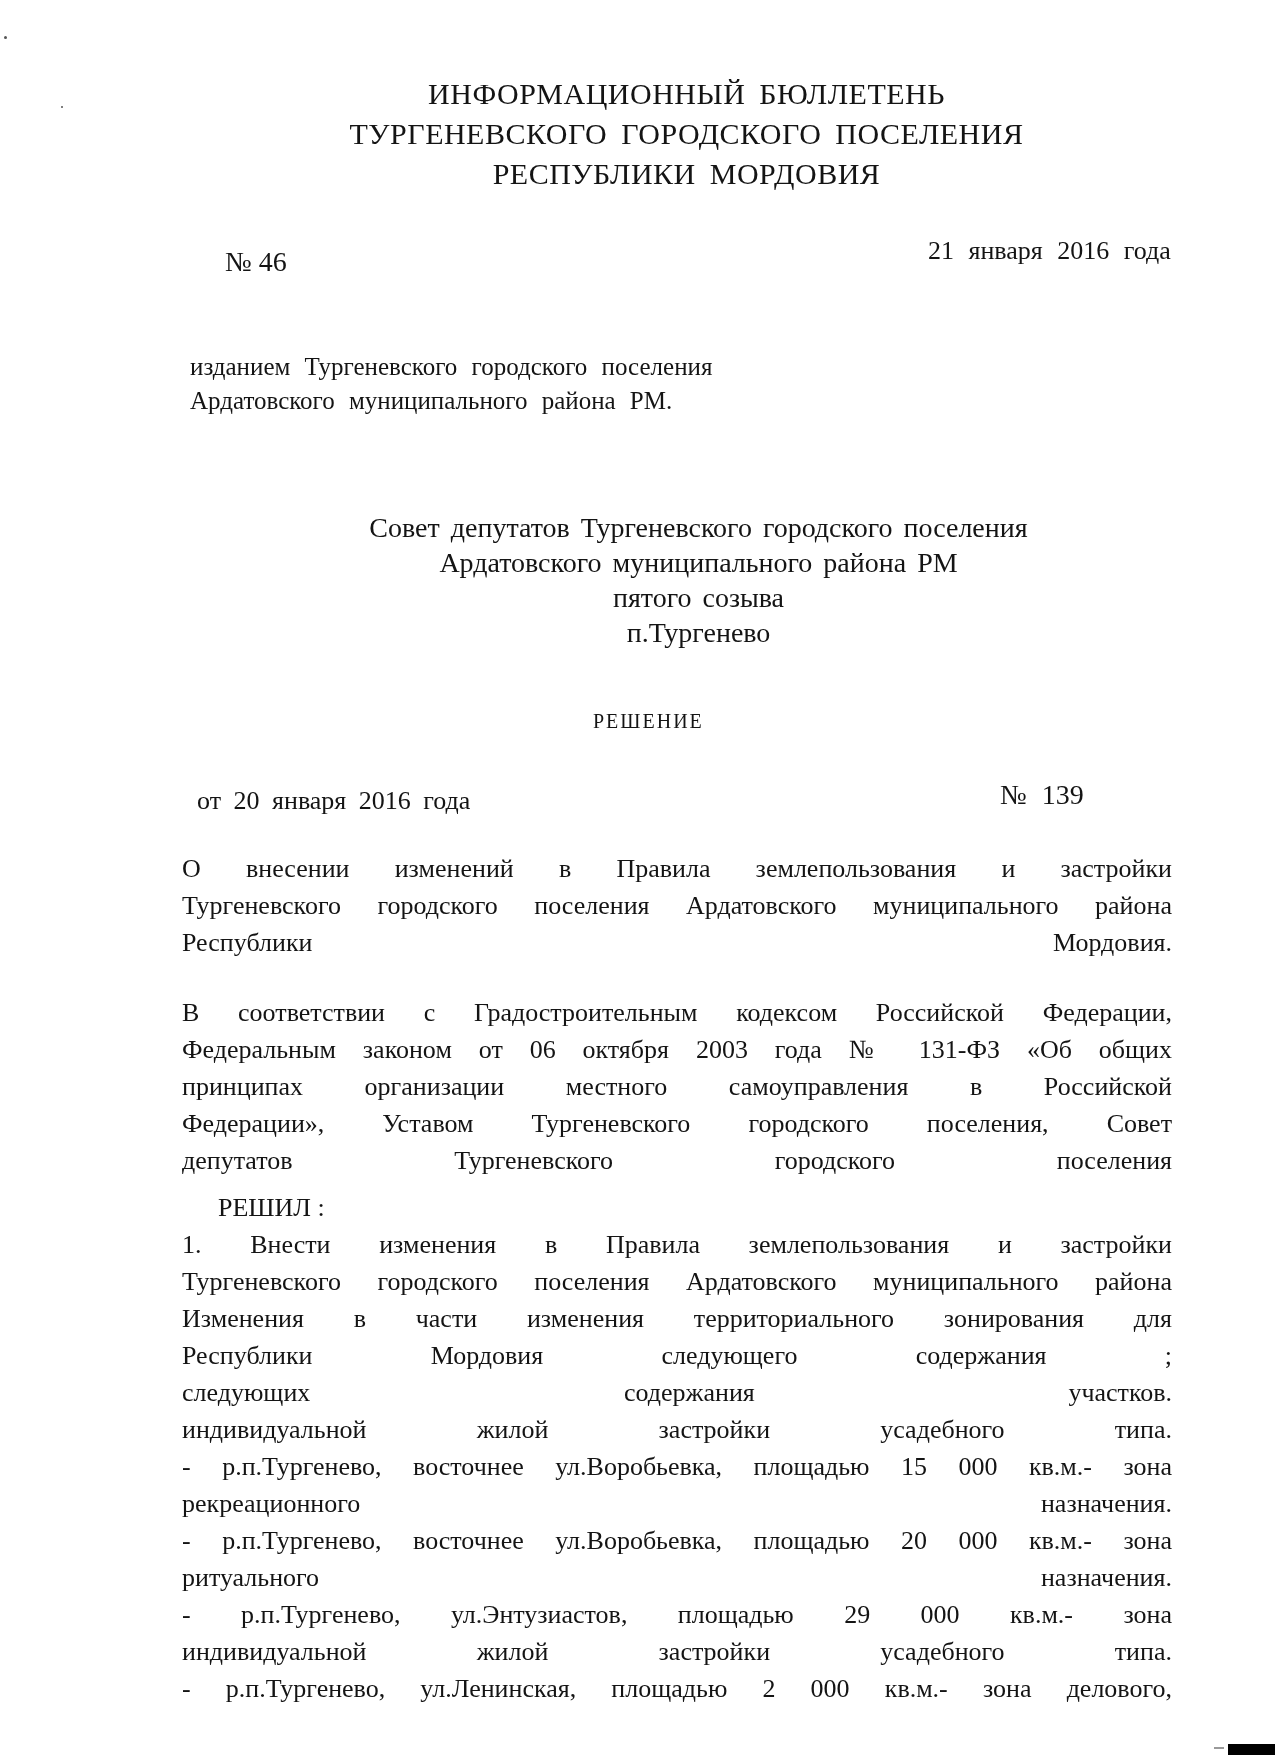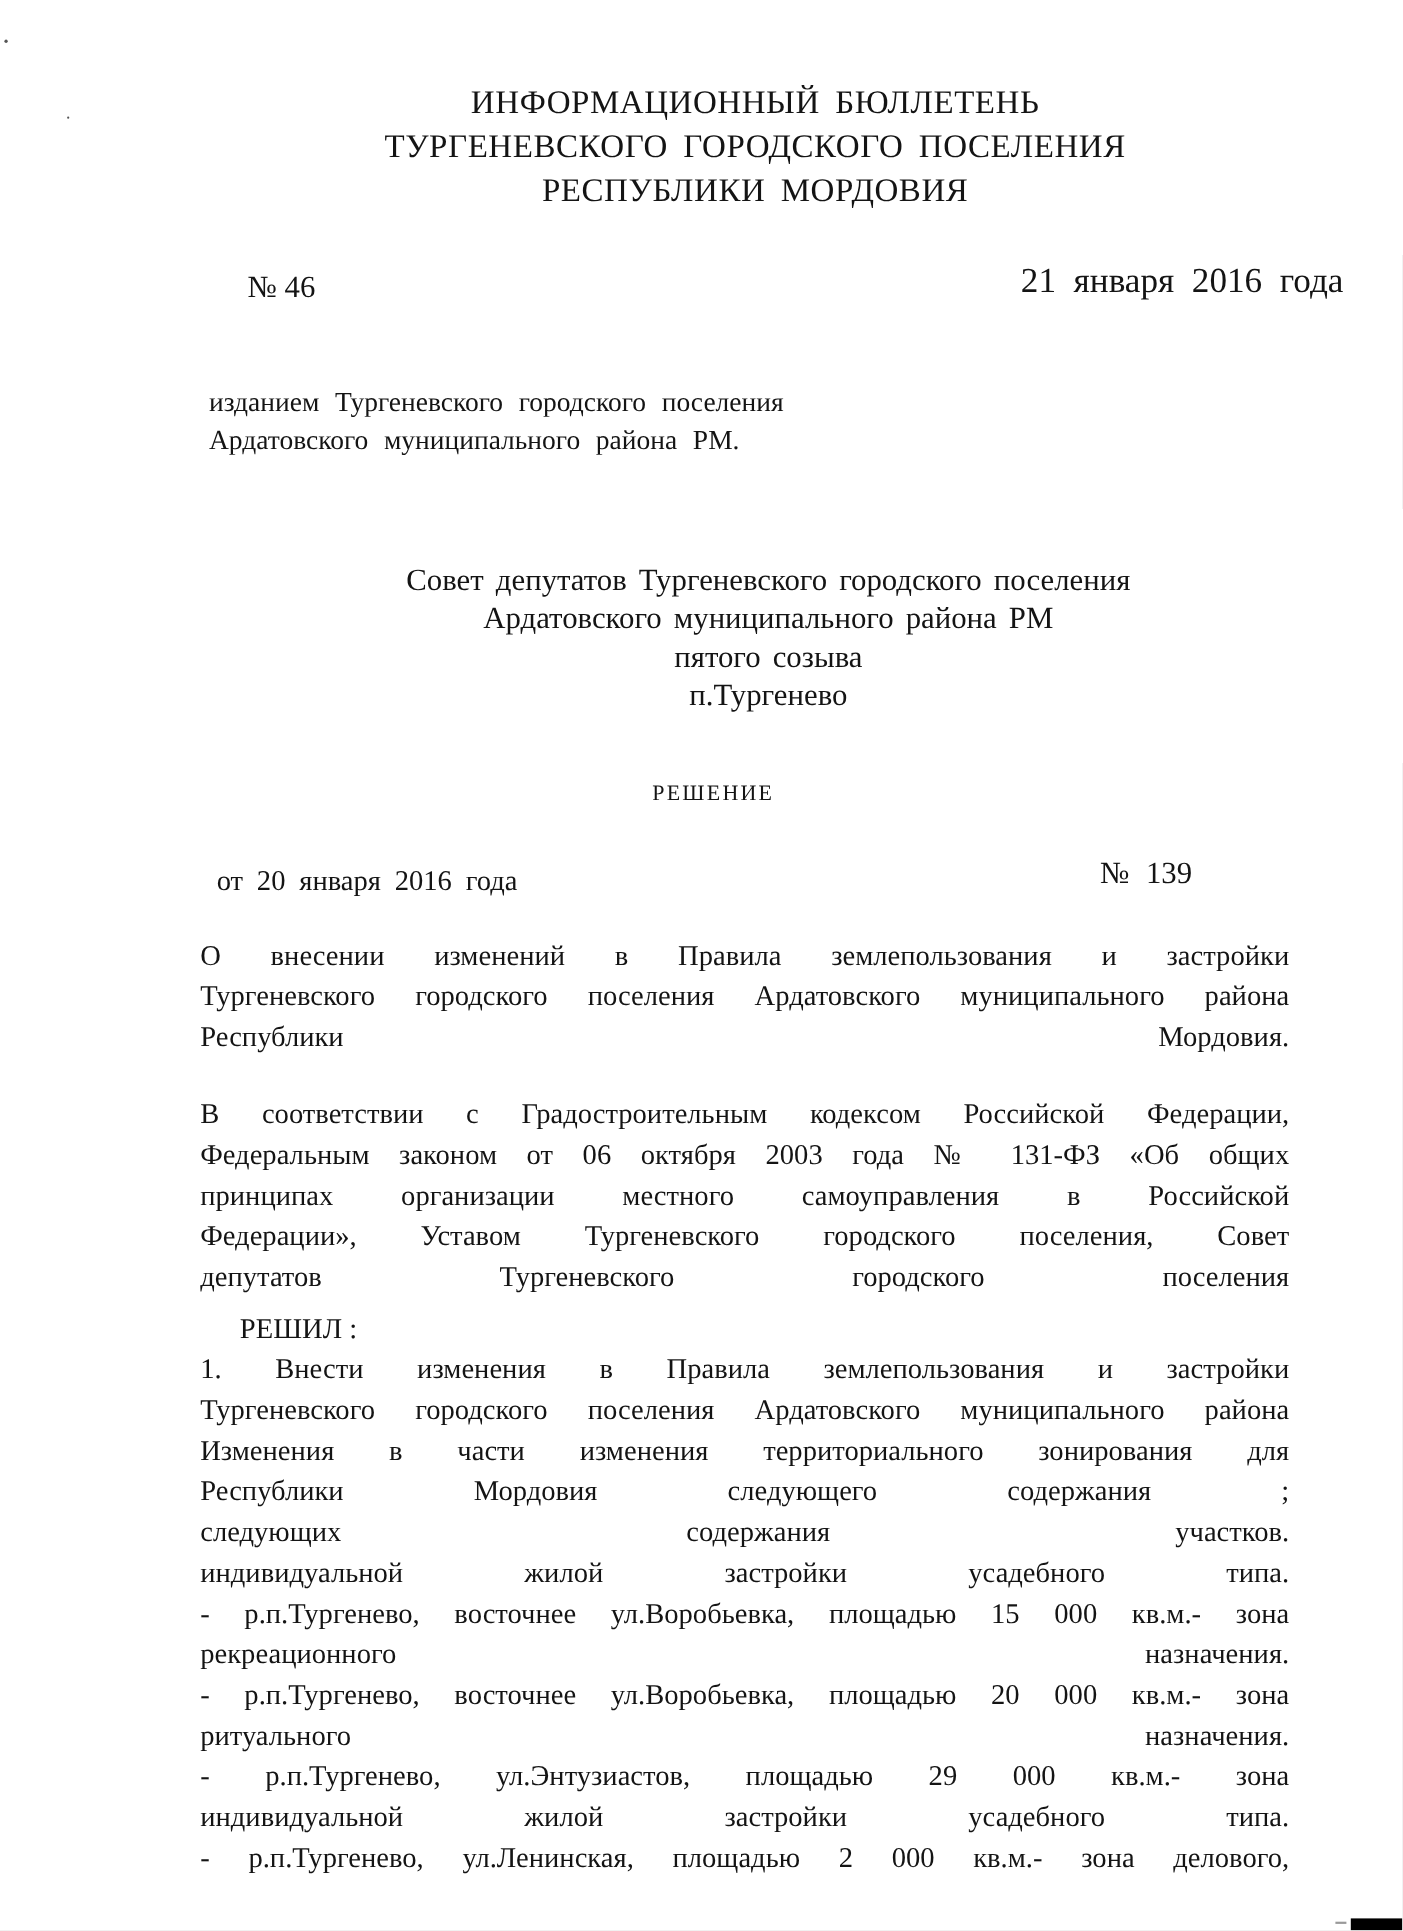--- a/index.html
+++ b/index.html
@@ -17,21 +17,21 @@
   
   .masthead {
     top:74px; left:98px; width:1177px;
     text-align:center;
     font-size:30px; line-height:40px;
     letter-spacing:0.5px; word-spacing:6px;
   }
 
   
   .issue-number { top:246px; left:193px; font-size:28px;margin-left:32px; }
-  .issue-date   { top:236px; left:928px; font-size:32px; word-spacing:8px; }
+  .issue-date   { top:236px; left:928px; font-size:26px; word-spacing:8px; }
 
   
   .imprint { top:350px; left:190px; width:620px; font-size:25px; line-height:34px; word-spacing:8px; }
 
   
   .council {
     top:510px; left:120px; width:1157px;
     text-align:center;
     font-size:28px; line-height:35px; word-spacing:4px;
   }

